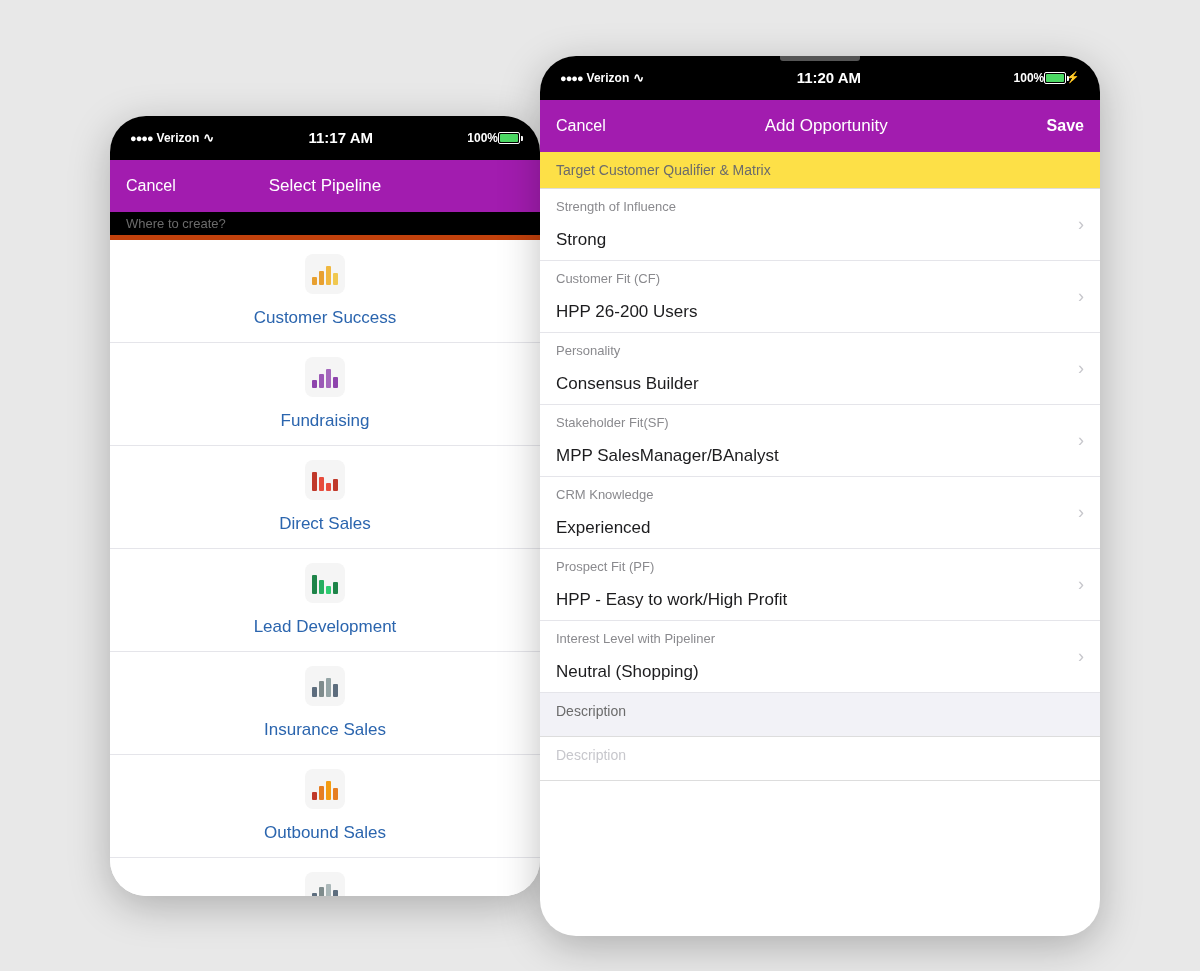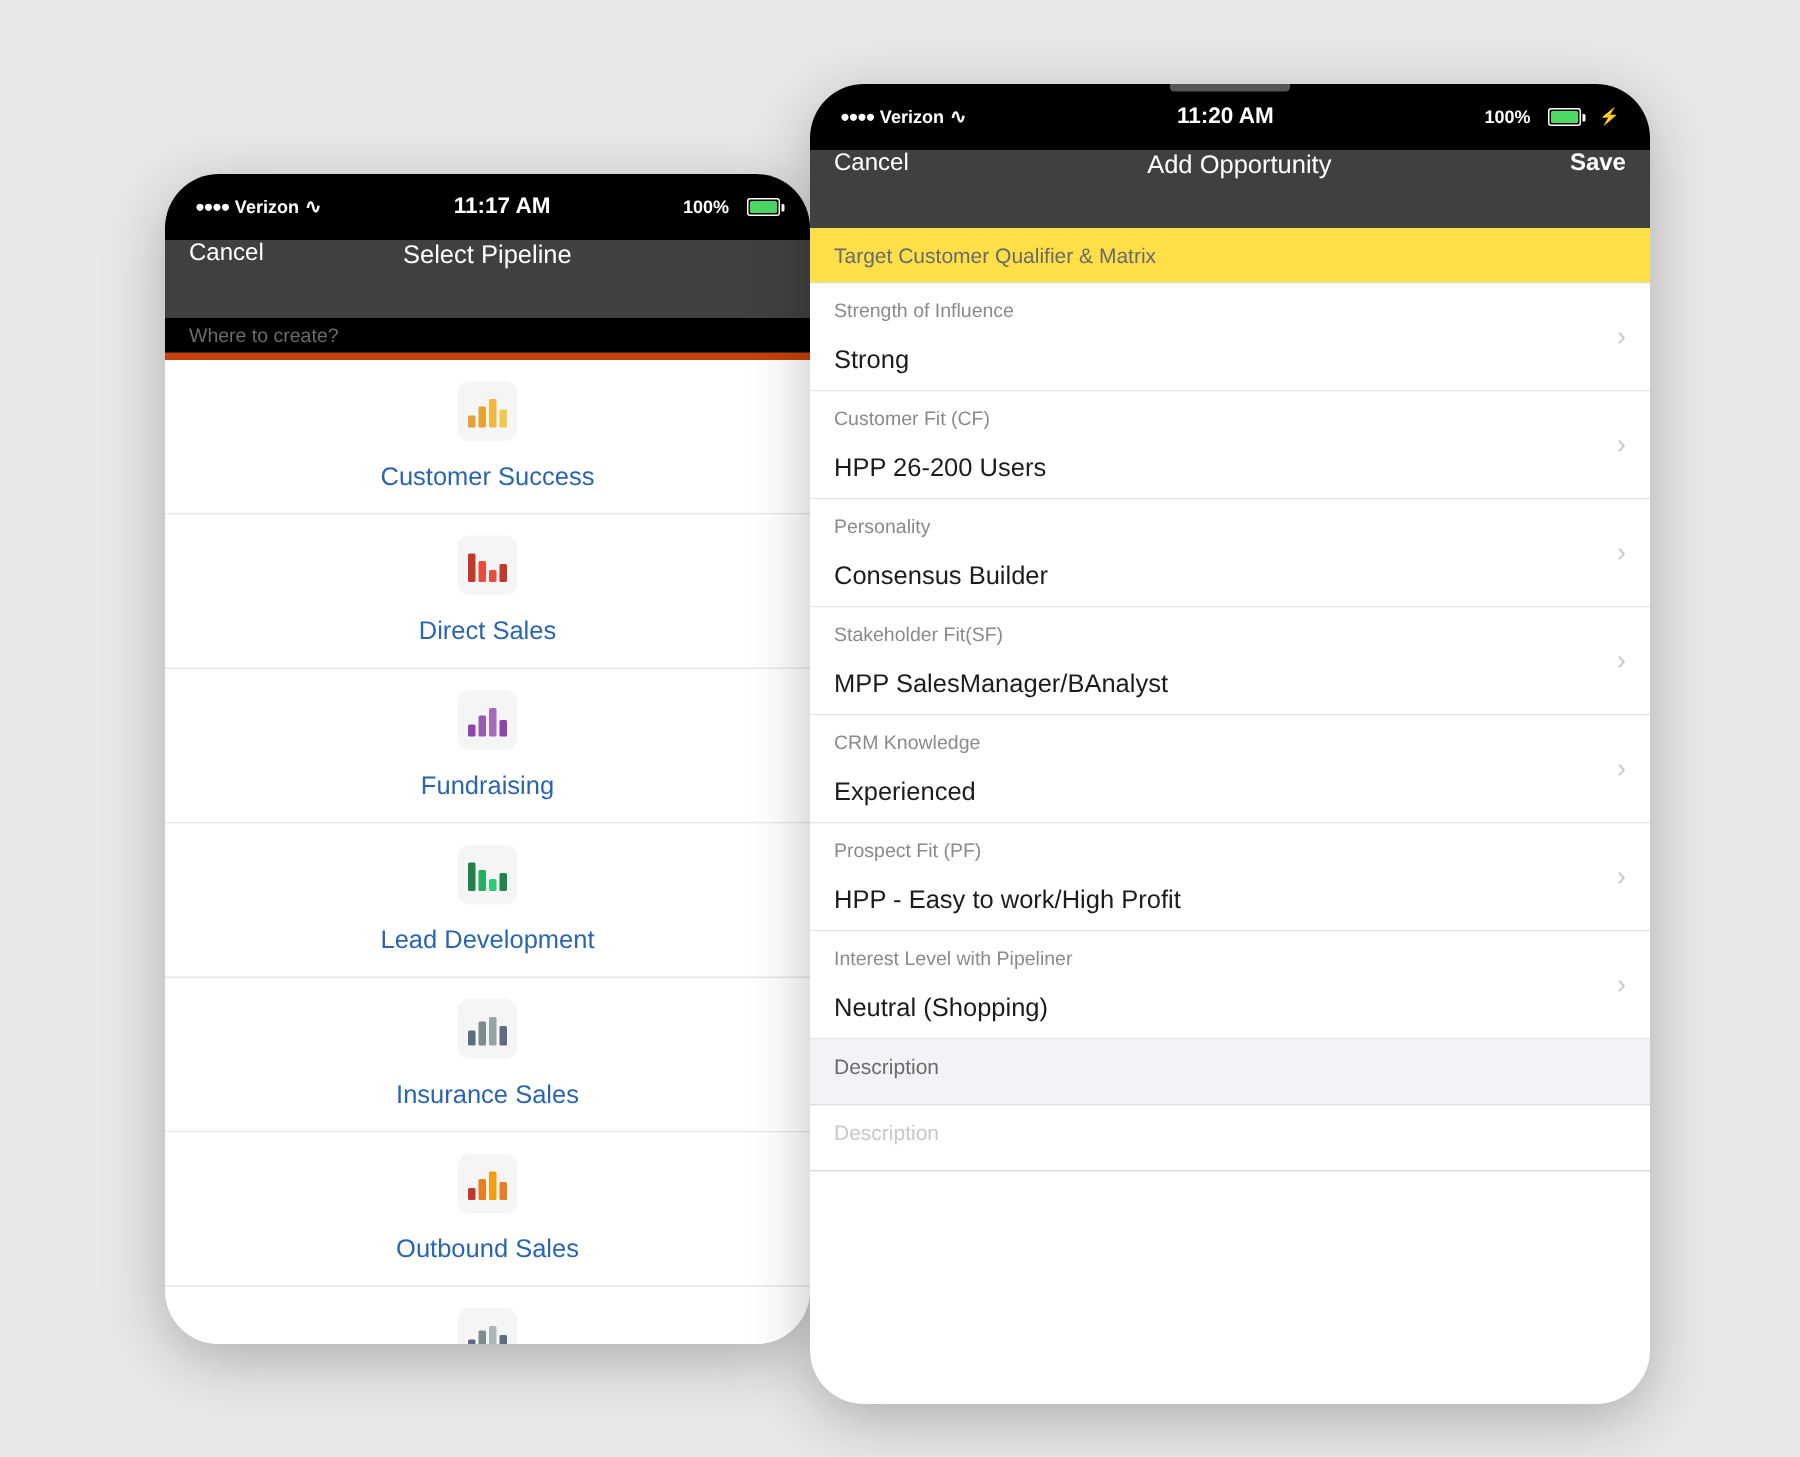--- a/index.html
+++ b/index.html
@@ -68,21 +68,21 @@
     }
 
     .status-bar .time {
       font-size: 15px;
       font-weight: 600;
     }
 
     .status-bar .battery-area {
       display: flex;
       align-items: center;
-      gap: 12px;
+      gap: 0;
       font-size: 12px;
     }
 
     
     .signal-icon { font-size: 11px; letter-spacing: -1px; }
     .wifi-icon { font-size: 13px; }
     .battery-icon {
       display: inline-block;
       border: 1.5px solid #fff;
       border-radius: 2px;
@@ -105,23 +105,24 @@
       position: absolute;
       left: 1px;
       top: 1px;
       bottom: 1px;
       background: #4cd964;
       border-radius: 1px;
     }
 
     
     .nav-bar {
-      background: #404040;
+      background: #a21caf;
       height: 52px;
       display: flex;
+      align-items: center;
       justify-content: space-between;
       padding: 0 16px;
       color: #fff;
     }
 
     .nav-bar .nav-cancel {
       font-size: 16px;
       color: #fff;
       font-weight: 400;
     }
@@ -294,39 +295,39 @@
             <div class="bar" style="height:19px;background:#f0b840"></div>
             <div class="bar" style="height:12px;background:#f0c850"></div>
           </div>
         </div>
         <span class="pipeline-name">Customer Success</span>
       </div>
 
       <div class="pipeline-item">
         <div class="pipeline-icon">
           <div class="bars">
+            <div class="bar" style="height:8px;background:#8e44ad"></div>
+            <div class="bar" style="height:14px;background:#9b59b6"></div>
+            <div class="bar" style="height:19px;background:#a569bd"></div>
+            <div class="bar" style="height:11px;background:#8e44ad"></div>
+          </div>
+        </div>
+        <span class="pipeline-name">Fundraising</span>
+      </div>
+
+      <div class="pipeline-item">
+        <div class="pipeline-icon">
+          <div class="bars">
             <div class="bar" style="height:19px;background:#c0392b"></div>
             <div class="bar" style="height:14px;background:#e74c3c"></div>
             <div class="bar" style="height:8px;background:#e74c3c"></div>
             <div class="bar" style="height:12px;background:#c0392b"></div>
           </div>
         </div>
         <span class="pipeline-name">Direct Sales</span>
-      </div>
-
-      <div class="pipeline-item">
-        <div class="pipeline-icon">
-          <div class="bars">
-            <div class="bar" style="height:8px;background:#8e44ad"></div>
-            <div class="bar" style="height:14px;background:#9b59b6"></div>
-            <div class="bar" style="height:19px;background:#a569bd"></div>
-            <div class="bar" style="height:11px;background:#8e44ad"></div>
-          </div>
-        </div>
-        <span class="pipeline-name">Fundraising</span>
       </div>
 
       <div class="pipeline-item">
         <div class="pipeline-icon">
           <div class="bars">
             <div class="bar" style="height:19px;background:#1e8449"></div>
             <div class="bar" style="height:14px;background:#27ae60"></div>
             <div class="bar" style="height:8px;background:#2ecc71"></div>
             <div class="bar" style="height:12px;background:#1e8449"></div>
           </div>

